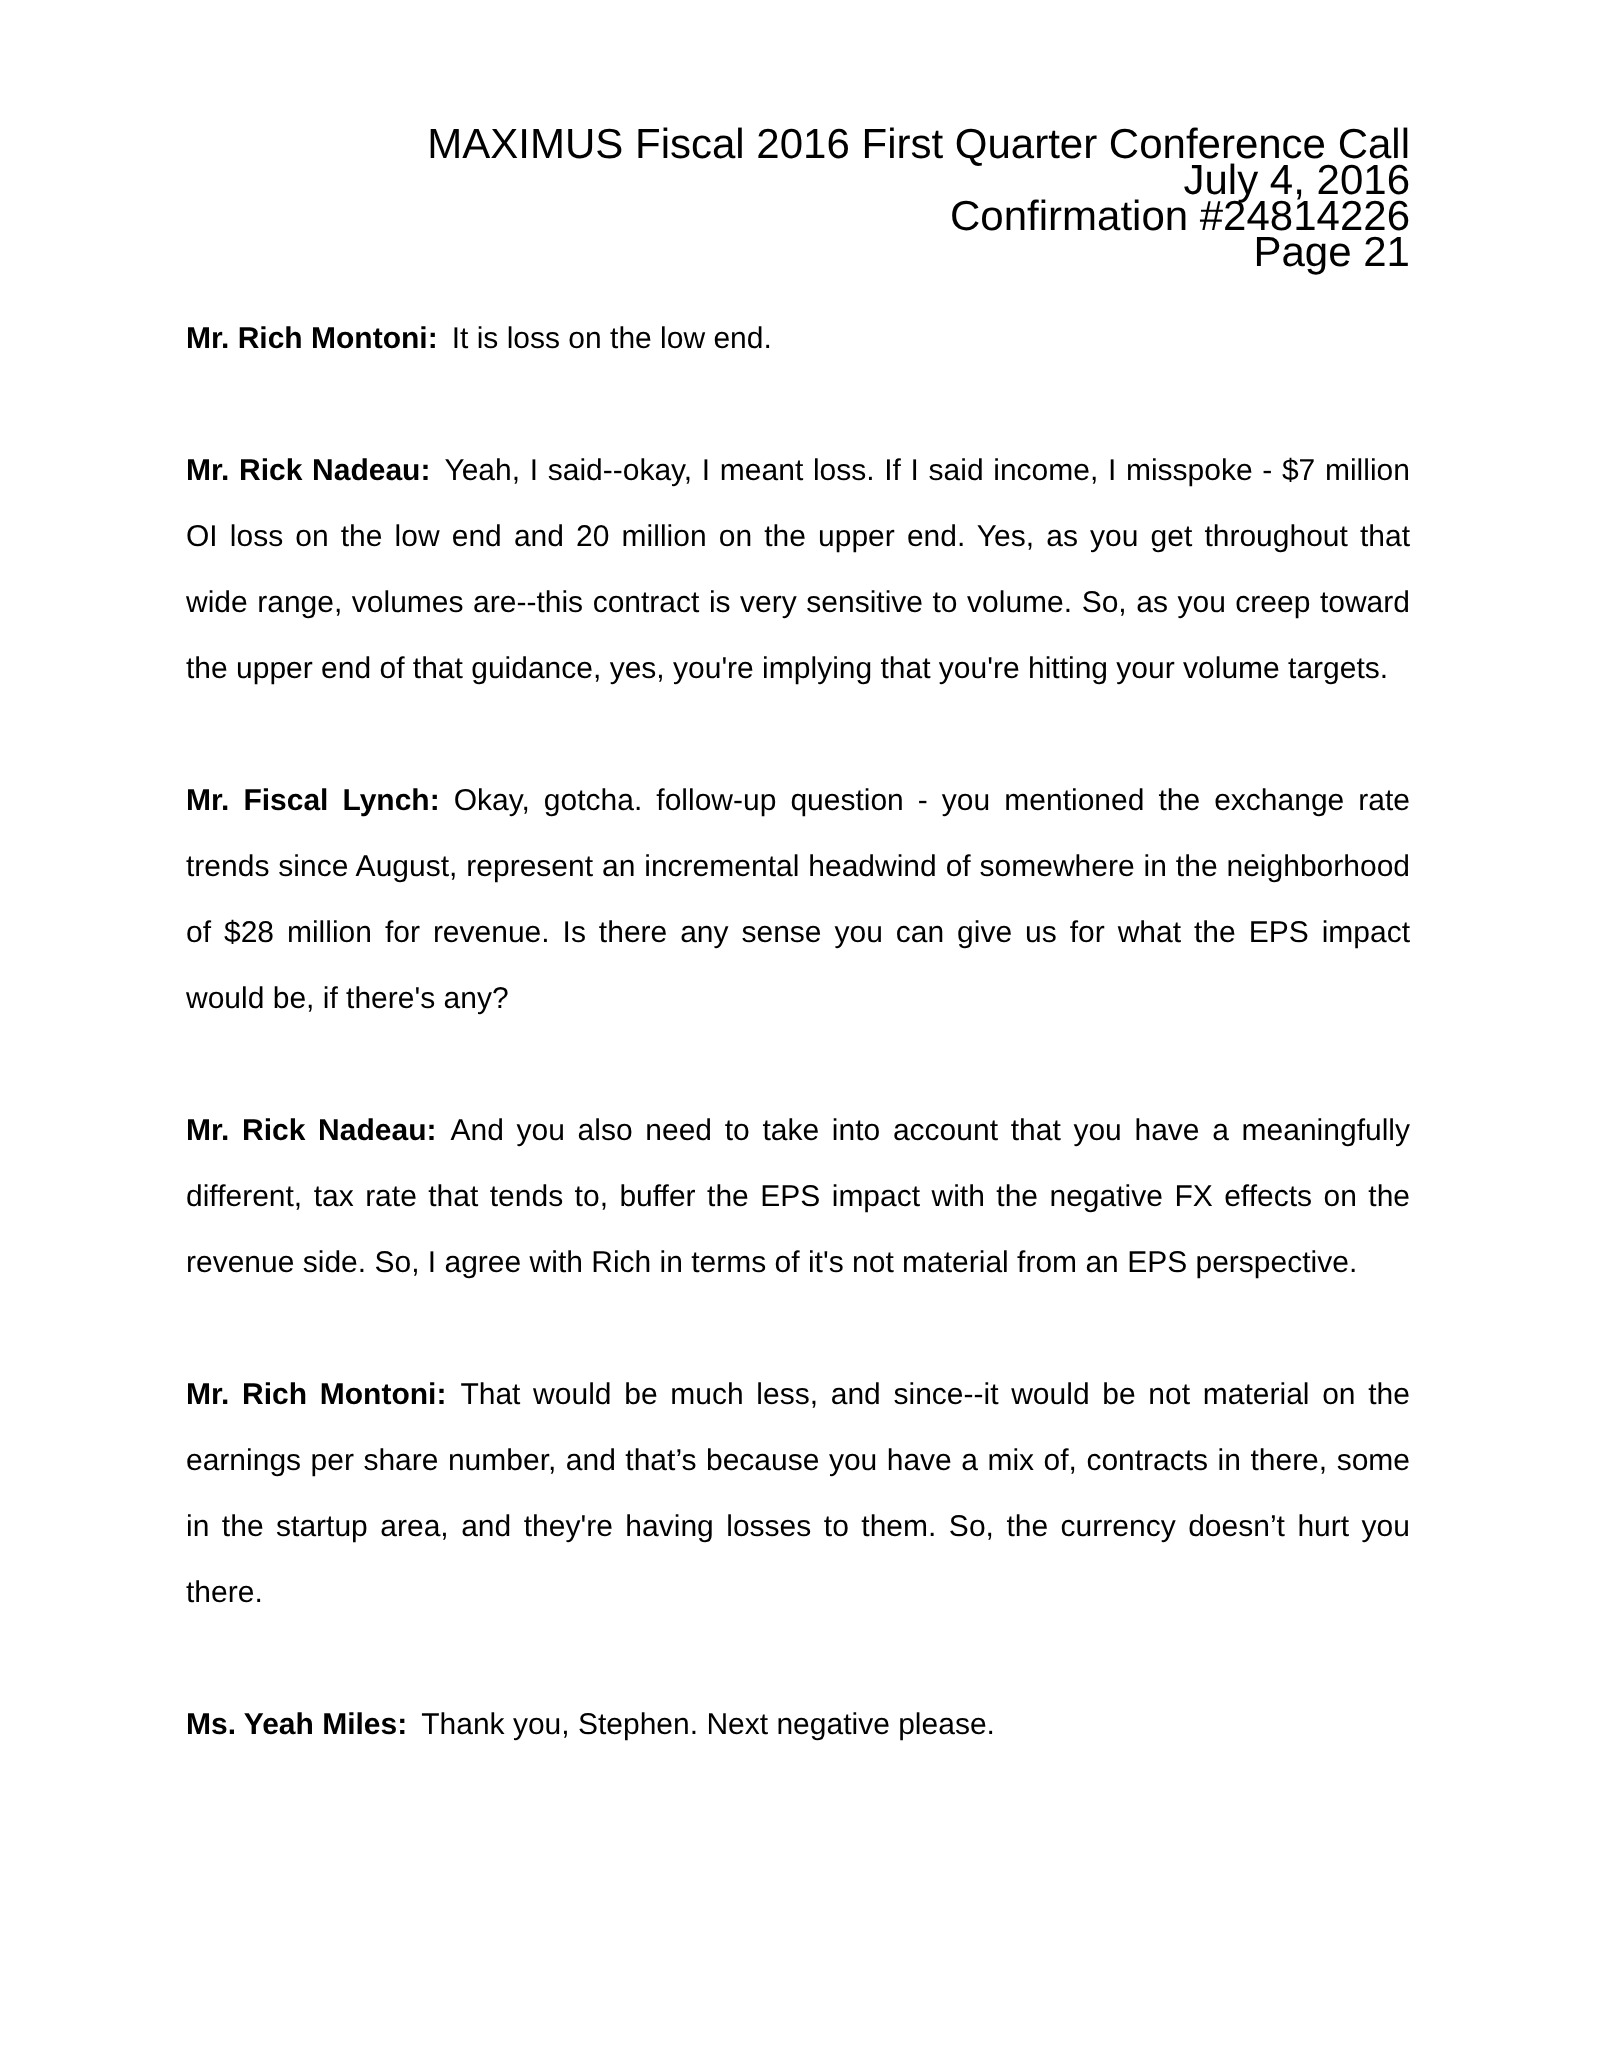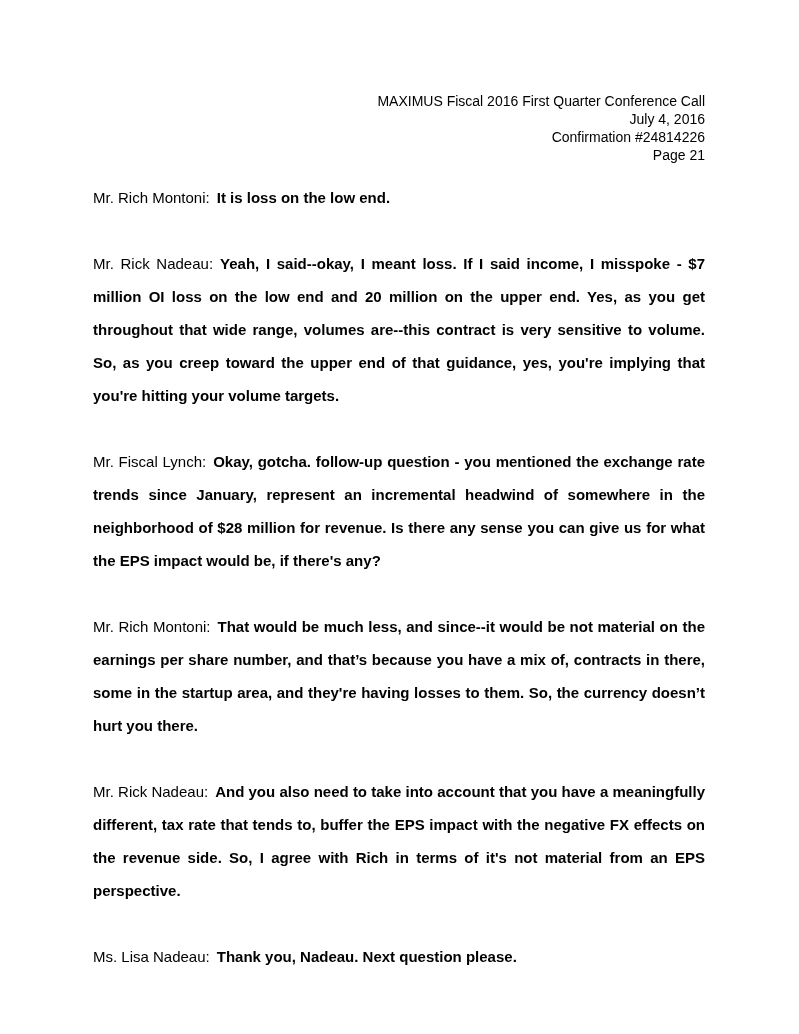--- a/index.html
+++ b/index.html
@@ -11,63 +11,63 @@
     color: #000000;
     overflow: hidden;
   }
   .page {
     width: 799px;
     height: 1034px;
     background: #ffffff;
     position: relative;
   }
   .doc-header {
-    padding-top: 92px;
+    padding-top: 64px;
     margin-left: 93px;
     width: 612px;
     text-align: right;
-    font-size: 14px;
+    font-size: 21px;
     line-height: 18px;
   }
   .doc-body {
     margin-top: 17px;
     margin-left: 93px;
     width: 612px;
   }
   .para {
     font-size: 15px;
     line-height: 33px;
     text-align: justify;
     margin-bottom: 33px;
   }
   .speaker {
-    font-weight: normal;
+    font-weight: bold;
     margin-right: 7px;
   }
-  .speech { font-weight: bold; }
+  .speech { font-weight: normal; }
 </style>
 </head>
 <body>
 
 <div class="page">
 
   <div class="doc-header">
     <div>MAXIMUS Fiscal 2016 First Quarter Conference Call</div>
     <div>July 4, 2016</div>
     <div>Confirmation #24814226</div>
     <div>Page 21</div>
   </div>
 
   <div class="doc-body">
     <p class="para"><span class="speaker">Mr. Rich Montoni:</span><span class="speech">It is loss on the low end.</span></p>
 
     <p class="para"><span class="speaker">Mr. Rick Nadeau:</span><span class="speech">Yeah, I said--okay, I meant loss. If I said income, I misspoke - $7 million OI loss on the low end and 20 million on the upper end. Yes, as you get throughout that wide range, volumes are--this contract is very sensitive to volume. So, as you creep toward the upper end of that guidance, yes, you're implying that you're hitting your volume targets.</span></p>
 
-    <p class="para"><span class="speaker">Mr. Fiscal Lynch:</span><span class="speech">Okay, gotcha. follow-up question - you mentioned the exchange rate trends since January, represent an incremental headwind of somewhere in the neighborhood of $28 million for revenue. Is there any sense you can give us for what the EPS impact would be, if there's any?</span></p>
+    <p class="para"><span class="speaker">Mr. Fiscal Lynch:</span><span class="speech">Okay, gotcha. follow-up question - you mentioned the exchange rate trends since August, represent an incremental headwind of somewhere in the neighborhood of $28 million for revenue. Is there any sense you can give us for what the EPS impact would be, if there's any?</span></p>
+
+    <p class="para"><span class="speaker">Mr. Rick Nadeau:</span><span class="speech">And you also need to take into account that you have a meaningfully different, tax rate that tends to, buffer the EPS impact with the negative FX effects on the revenue side. So, I agree with Rich in terms of it's not material from an EPS perspective.</span></p>
 
     <p class="para"><span class="speaker">Mr. Rich Montoni:</span><span class="speech">That would be much less, and since--it would be not material on the earnings per share number, and that’s because you have a mix of, contracts in there, some in the startup area, and they're having losses to them. So, the currency doesn’t hurt you there.</span></p>
 
-    <p class="para"><span class="speaker">Mr. Rick Nadeau:</span><span class="speech">And you also need to take into account that you have a meaningfully different, tax rate that tends to, buffer the EPS impact with the negative FX effects on the revenue side. So, I agree with Rich in terms of it's not material from an EPS perspective.</span></p>
-
-    <p class="para"><span class="speaker">Ms. Lisa Nadeau:</span><span class="speech">Thank you, Nadeau. Next question please.</span></p>
+    <p class="para"><span class="speaker">Ms. Yeah Miles:</span><span class="speech">Thank you, Stephen. Next negative please.</span></p>
   </div>
 
 </div>
 
 </body></html>

